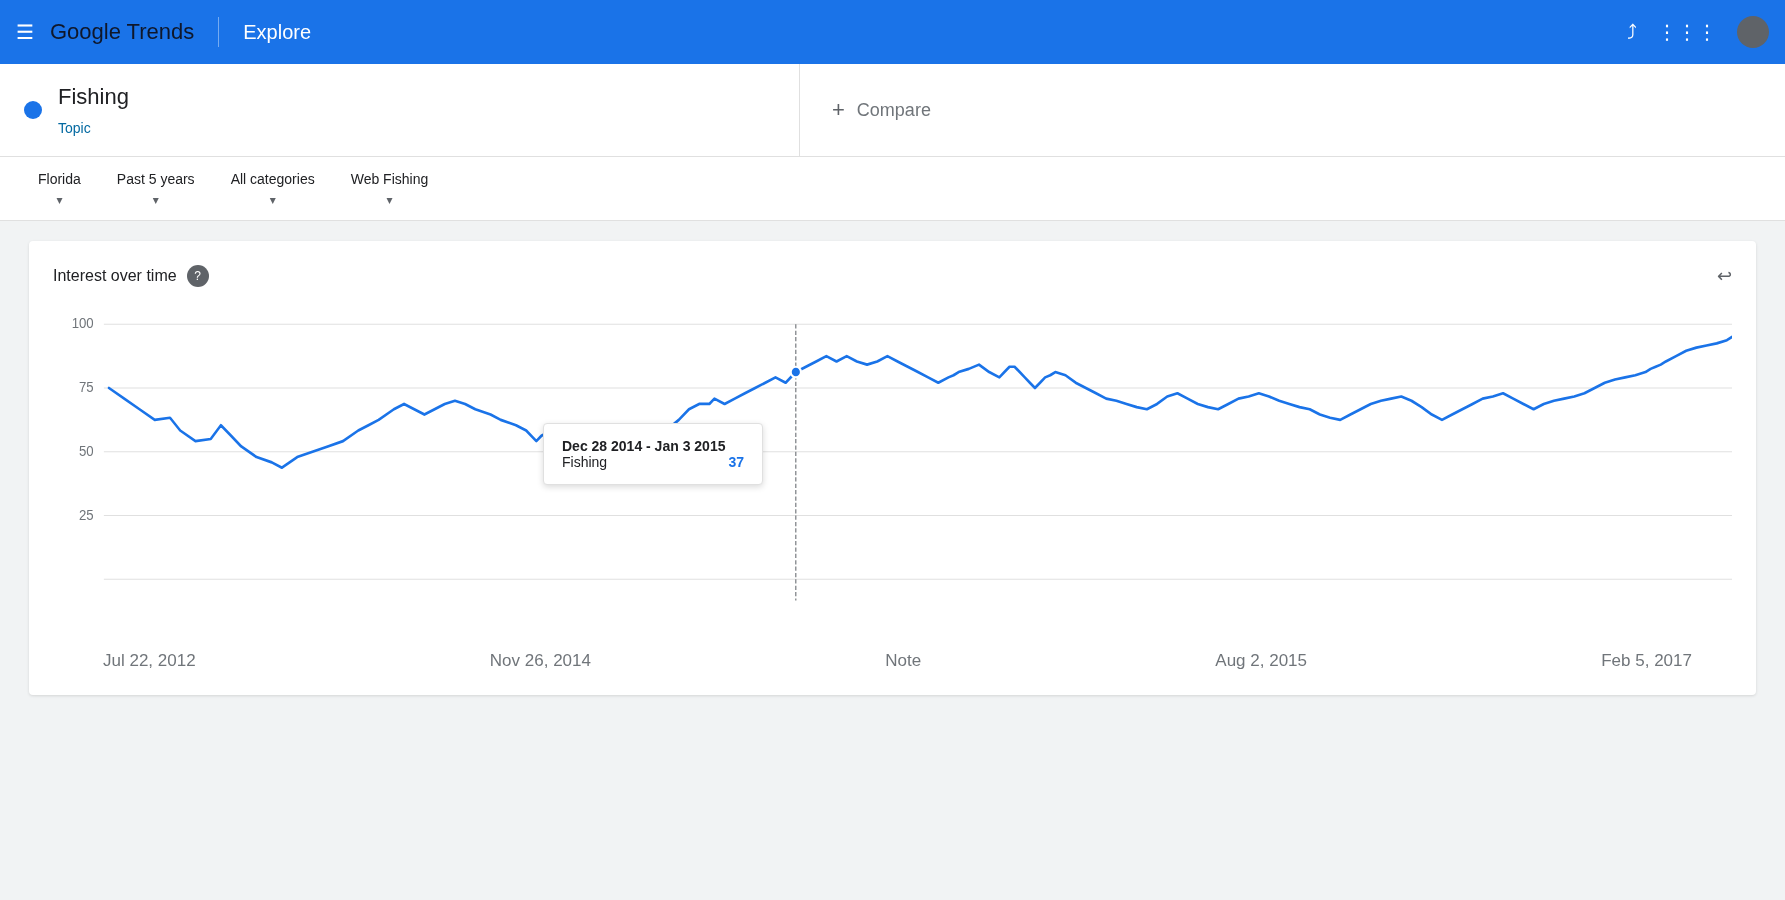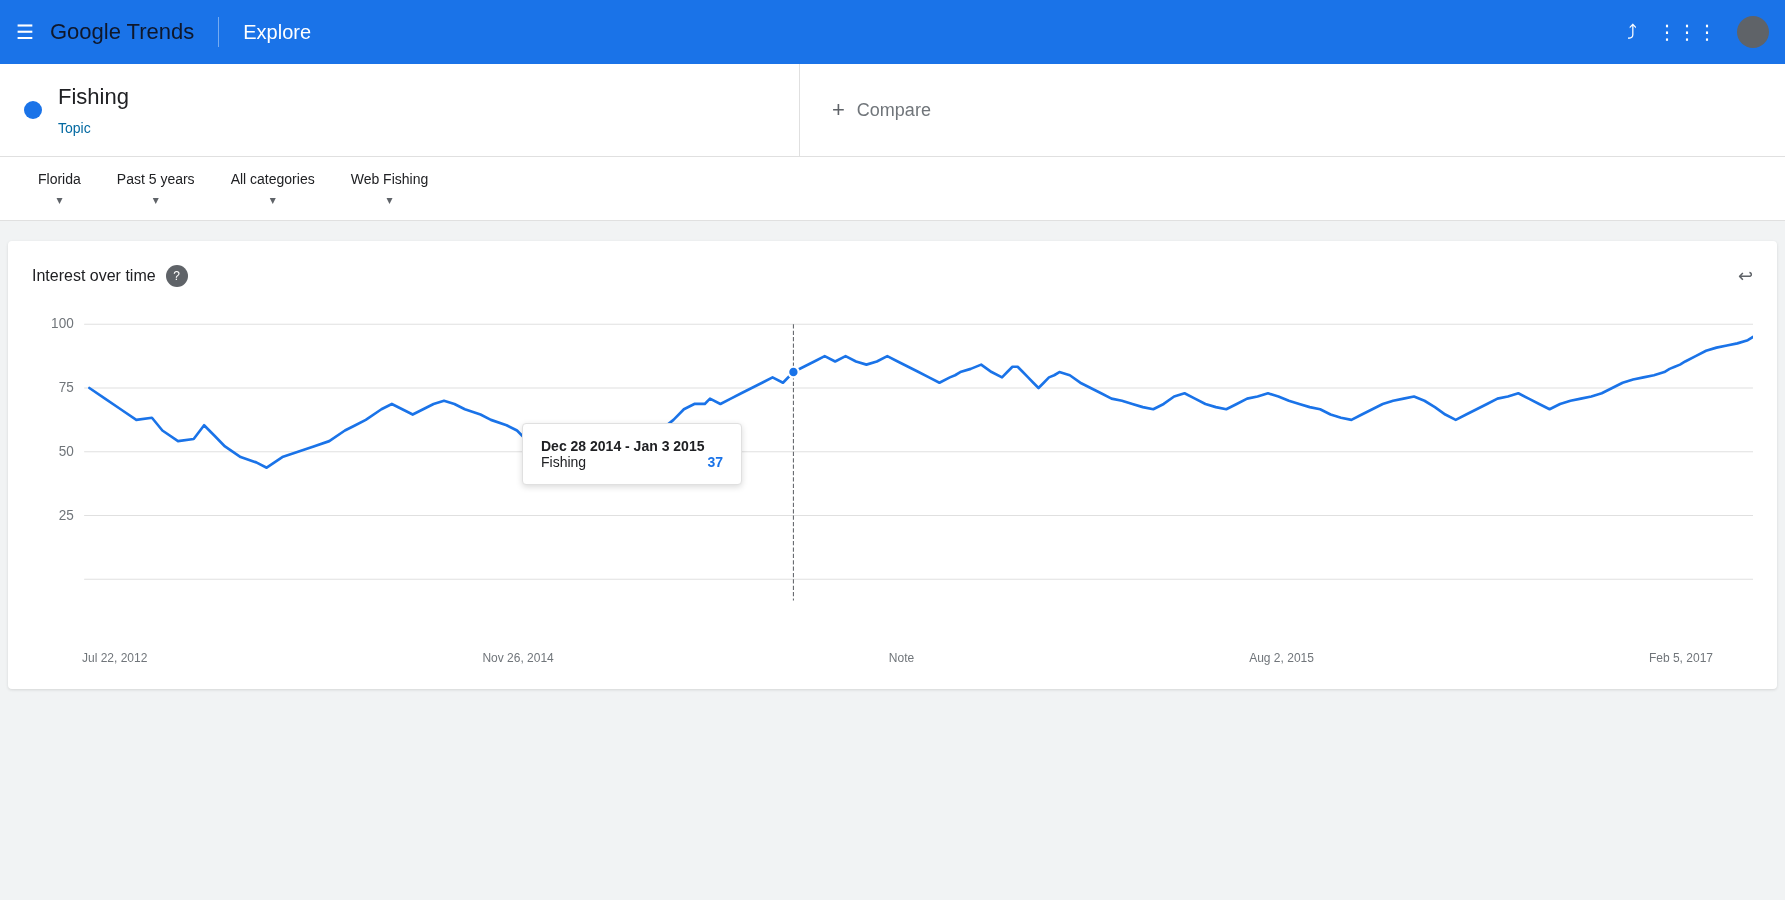--- a/index.html
+++ b/index.html
@@ -81,21 +81,21 @@
       font-size: 14px;
       color: #202124;
       border-radius: 4px;
       flex-direction: column;
     }
     .filter-chevron { font-size: 12px; color: #5f6368; }
 
     
     .chart-section {
       background: #f1f3f4;
-      padding: 20px 8px;
+      padding: 20px 29px;
     }
     .chart-card {
       background: white;
       border-radius: 4px;
       box-shadow: 0 1px 3px rgba(0,0,0,0.12);
       padding: 24px;
     }
     .chart-header {
       display: flex;
       align-items: center;
@@ -137,21 +137,21 @@
     }
     .tooltip-date { font-size: 14px; color: #202124; font-weight: 600; }
     .tooltip-row { display: flex; align-items: center; justify-content: space-between; gap: 24px; }
     .tooltip-term { font-size: 14px; color: #202124; }
     .tooltip-value { font-size: 14px; color: #1a73e8; font-weight: 600; }
     
     .x-labels {
       display: flex;
       justify-content: space-between;
       padding: 8px 40px 0 50px;
-      font-size: 12px;
+      font-size: 17px;
       color: #70757a;
     }
   </style>
 </head>
 <body>
 
 <header class="header">
   <span class="header-menu-icon">☰</span>
   <span class="header-logo">Google Trends</span>
   <div class="header-divider"></div>

